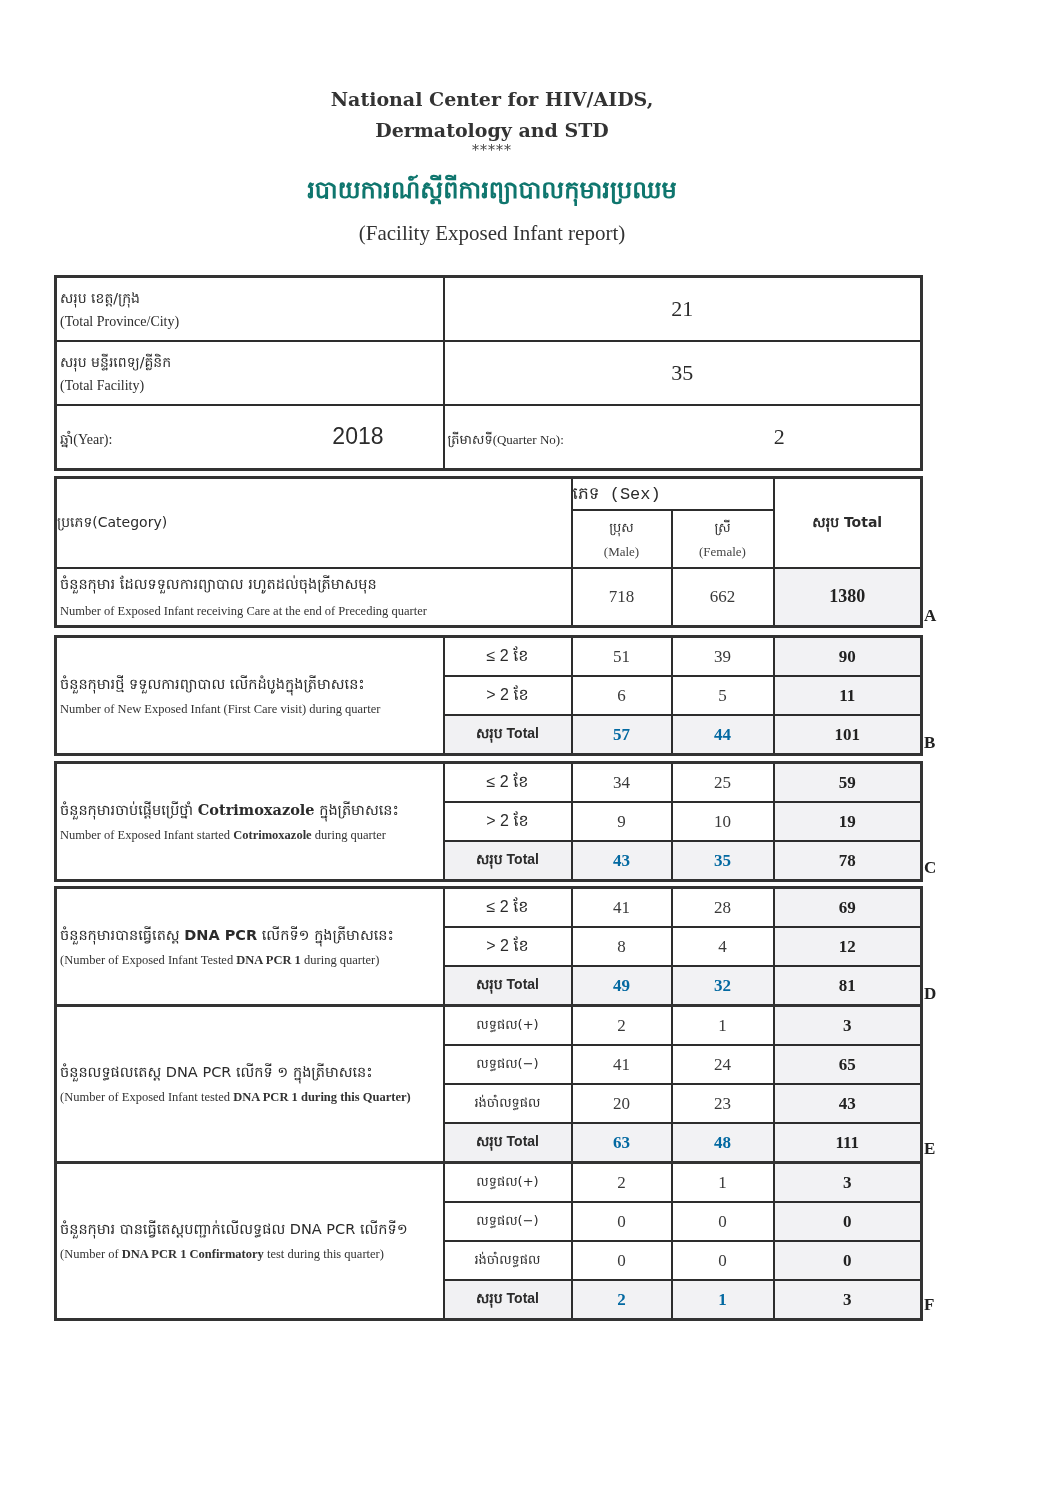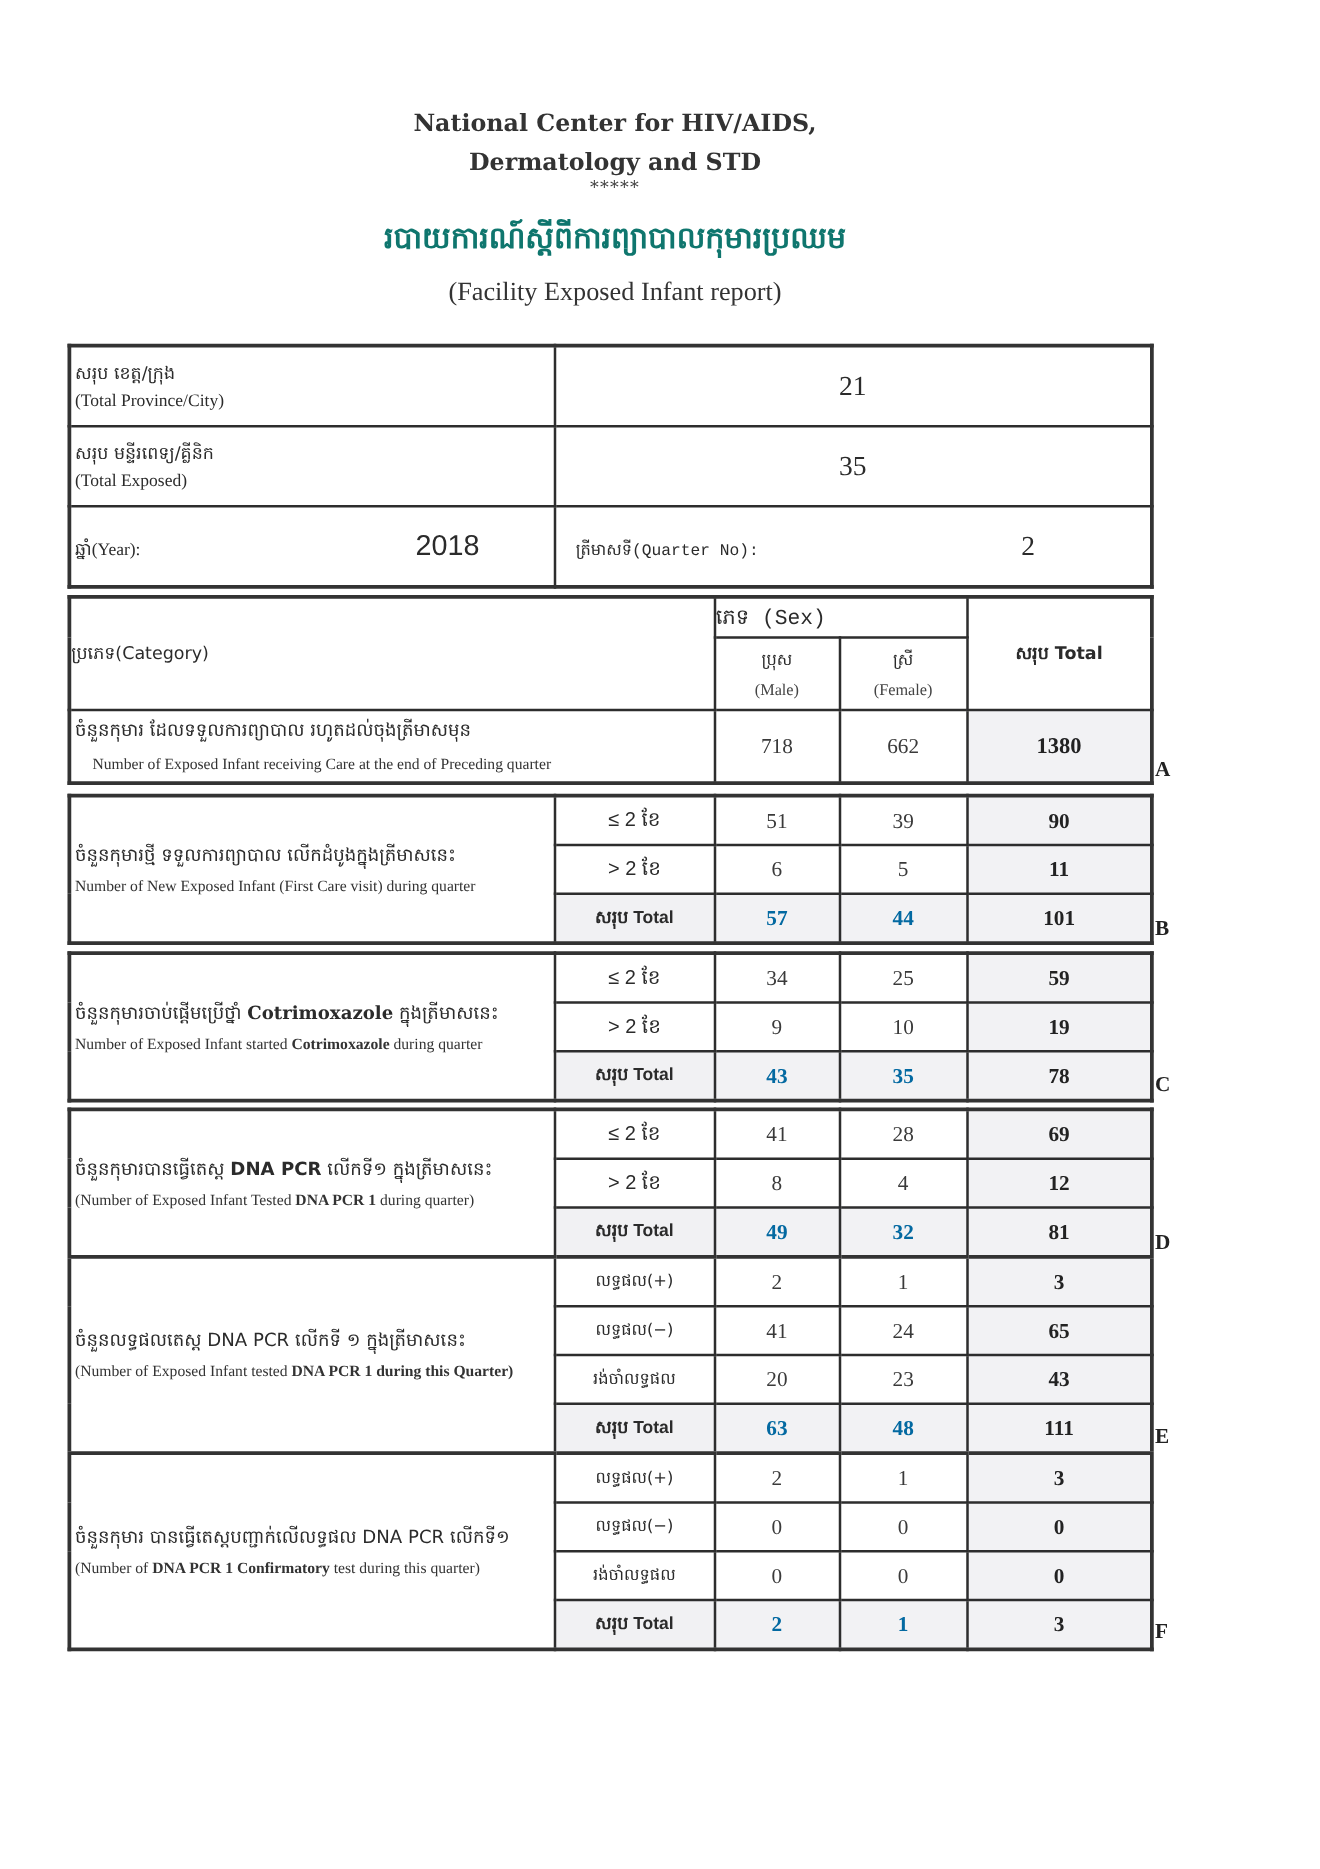--- a/index.html
+++ b/index.html
@@ -16,21 +16,21 @@
 
     table { border-collapse: collapse; position: absolute; table-layout: fixed; }
     td { border: 2px solid #2d2d2d; padding: 0; vertical-align: middle; }
     .info { left: 54px; top: 275px; width: 866px; border: 3px solid #333; }
     .info td { height: 62px; }
     .lab-kh { font-family: "DejaVu Sans", sans-serif; font-size: 14px; padding-left: 3px; display:block; }
     .lab-en { font-family: "Liberation Serif", serif; font-size: 14px; padding-left: 3px; display:block; margin-top: 4px; }
     .big-val { font-family: "Liberation Serif", serif; font-size: 22px; text-align: center; }
     .yr-lab { font-family: "Liberation Serif", serif; font-size: 14px; padding-left: 3px; }
     .yr-val { font-family: Liberation Sans, sans-serif; font-size: 23px; margin-left: 220px; text-align: center; }
-    .q-lab { font-family: Liberation Mono, monospace; font-size: 13px; padding-left: 16px; }
+    .q-lab { font-family: Liberation Serif, serif; font-size: 13px; padding-left: 3px; }
     .q-val { font-family: "Liberation Serif", serif; font-size: 22px; margin-left: 210px; }
 
     .grid { left: 54px; width: 866px; border: 3px solid #333; }
     .tot { width: 146px; }
     .cat-kh { font-family: "DejaVu Sans", sans-serif; font-size: 14.5px; padding-left: 3px; display:block; }
     .cat-en { font-family: "Liberation Serif", serif; font-size: 12.5px; padding-left: 3px; display:block; margin-top: 6px; color:#333; }
     .cat-en b { font-weight: bold; }
     .subl { font-family: "Liberation Sans", sans-serif; font-size: 16px; text-align: center; }
     .subl.t { font-weight: bold; font-size: 14px; background: #f1f1f3; }
     .v { font-family: "Liberation Serif", serif; font-size: 17px; text-align: center; color: #3a3a3a; }
@@ -65,21 +65,21 @@
       <tr>
     <td>
       <span class="lab-kh">សរុប ខេត្ត/ក្រុង</span>
       <span class="lab-en">(Total Province/City)</span>
     </td>
     <td class="big-val">21</td>
   </tr>
   <tr>
     <td>
       <span class="lab-kh">សរុប មន្ទីរពេទ្យ/គ្លីនិក</span>
-      <span class="lab-en">(Total Exposed)</span>
+      <span class="lab-en">(Total Facility)</span>
     </td>
     <td class="big-val">35</td>
   </tr>
   <tr>
     <td>
       <span class="yr-lab">ឆ្នាំ(Year):</span><span class="yr-val">2018</span>
     </td>
     <td>
       <span class="q-lab">ត្រីមាសទី(Quarter No):</span><span class="q-val">2</span>
     </td>
@@ -106,21 +106,21 @@
       <span class="en">(Male)</span>
     </td>
     <td class="hdr-g">
       <span style="font-family:'DejaVu Sans',sans-serif;">ស្រី</span>
       <span class="en">(Female)</span>
     </td>
   </tr>
   <tr style="height:58px;">
     <td>
       <span class="cat-kh">ចំនួនកុមារ ដែលទទួលការព្យាបាល រហូតដល់ចុងត្រីមាសមុន</span>
-      <span class="cat-en" style="margin-top:8px;margin-left:14px;">Number of Exposed Infant receiving Care at the end of Preceding quarter</span>
+      <span class="cat-en" style="margin-top:8px;">Number of Exposed Infant receiving Care at the end of Preceding quarter</span>
     </td>
     <td class="v">718</td>
     <td class="v">662</td>
     <td class="v tot" style="font-size:18px;">1380</td>
   </tr>
 </tbody>
   </table>
 <div class="letter" style="left:924px;top:606px;">A</div>
 
 <table class="grid" style="top:635px;">

